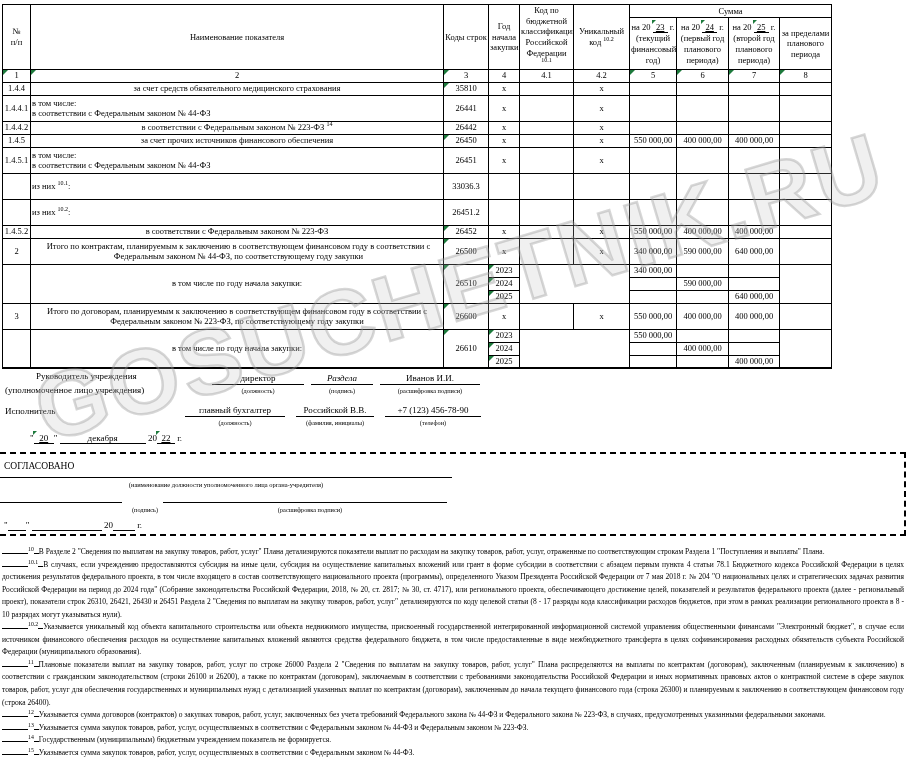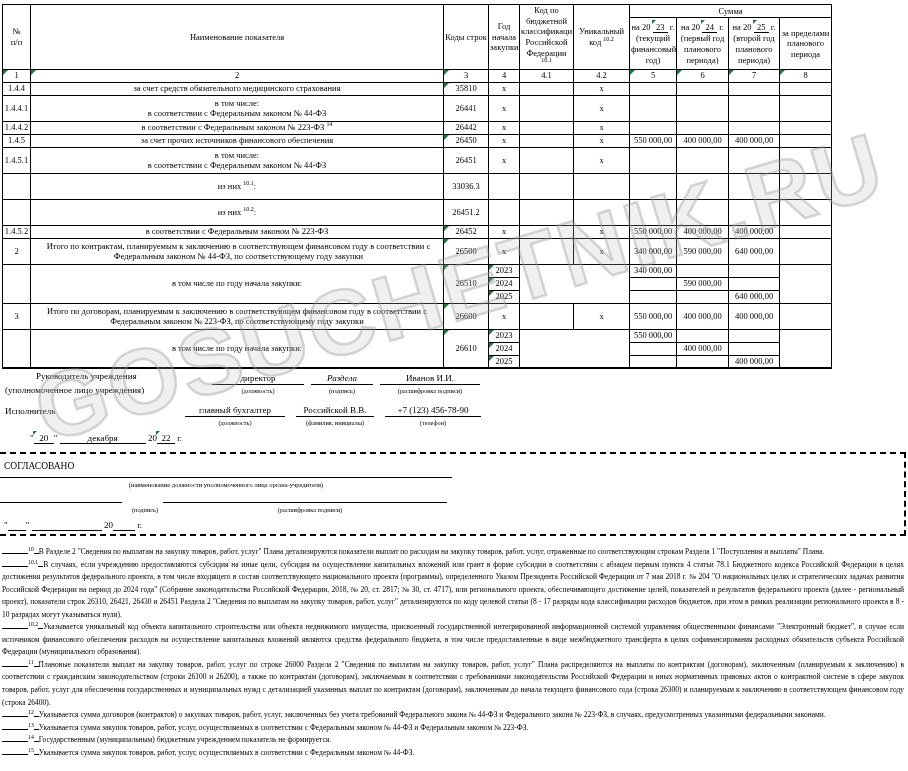--- a/index.html
+++ b/index.html
@@ -11,31 +11,31 @@
   table.main { position:absolute; left:2px; top:4px; width:829px; border-collapse:collapse;
                table-layout:fixed; font-size:8.5px; line-height:1.25; }
   table.main th, table.main td { border:1px solid #000; padding:0 1px; text-align:center;
                vertical-align:middle; overflow:hidden; font-weight:normal; }
   table.main { border:1.5px solid #000; border-bottom:2.5px solid #000; }
   th.hdr { white-space:pre-line; }
   .tl { text-align:left; }
   .vb { vertical-align:bottom; }
   .vt { vertical-align:top; }
   .ind1 { text-align:left; padding-left:32px; }
-  .ind2 { text-align:center; }
+  .ind2 { text-align:left; }
   .ind3 { text-align:left; padding-left:48px;margin-left:32px; }
   .numc { text-align:right; padding-right:2px; }
   sup { font-size:6px; vertical-align:super; line-height:0; }
   .fill { display:inline-block; min-width:15px; border-bottom:1px solid #000; text-align:center; }
 
   
   .gt { position:relative; }
   .gt::before { content:""; position:absolute; left:0; top:0; width:0; height:0;
                 border-top:5px solid #1d7a3c; border-right:5px solid transparent; }
-  .gts { position:relative; }
+  .gts { position:relative;text-decoration:underline; }
   .gts::before { content:""; position:absolute; left:-1px; top:-2px; width:0; height:0;
                  border-top:4px solid #1d7a3c; border-right:4px solid transparent; }
 
   
   .abs { position:absolute; }
   .lab { font-size:9px; }
   .sigline { position:absolute; border-bottom:1px solid #000; text-align:center; font-size:9px;
              height:13px; line-height:13px; overflow:visible; }
   .cap { position:absolute; font-size:6.3px; text-align:center; color:#000; }
   .it { font-style:italic; }

